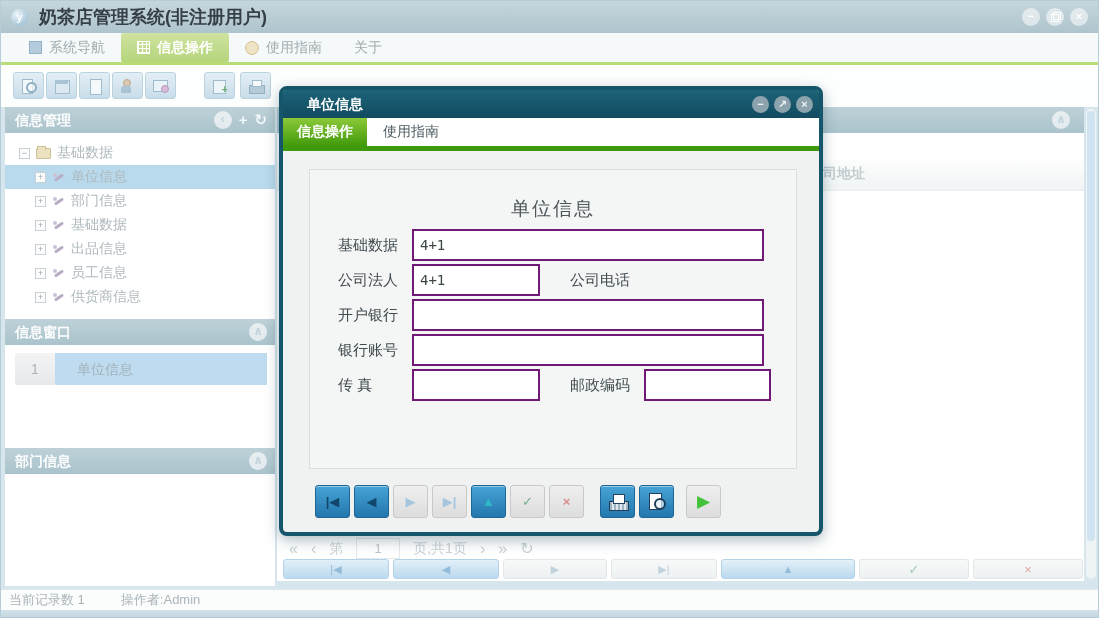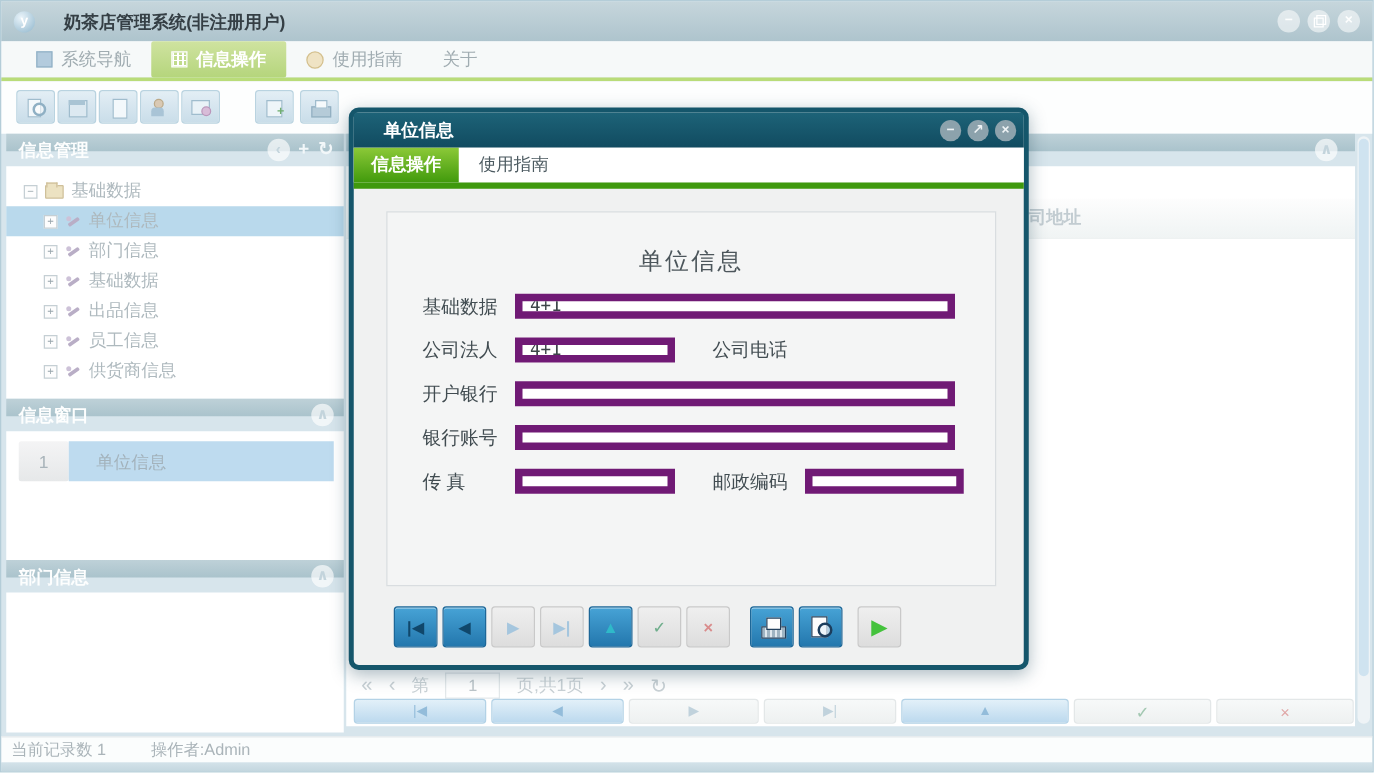--- a/index.html
+++ b/index.html
@@ -6,21 +6,21 @@
   html,body { width:1099px; height:618px; }
   body { font-family:"Liberation Sans","DejaVu Sans",sans-serif; background:#dde9ee; overflow:hidden; }
   #app { position:relative; width:1099px; height:618px; background:#d7e5ec; border:1px solid #b4cdd8; overflow:hidden; }
 
   
   .titlebar { position:absolute; left:0; top:0; width:100%; height:32px;
     background:linear-gradient(#c6d6dc,#aec4cd); }
   .logo { position:absolute; left:10px; top:8px; width:17px; height:17px; border-radius:50%;
     background:radial-gradient(circle at 35% 30%,#eaf4fa,#8fb6cc); color:#fff; font-size:11px; font-weight:bold;
     text-align:center; line-height:16px; }
-  .win-title { position:absolute; left:50px; top:0; line-height:32px; font-size:14px; font-weight:bold; color:#353f45; }
+  .win-title { position:absolute; left:38px; top:0; line-height:32px; font-size:18px; font-weight:bold; color:#353f45; }
   .tb-controls { position:absolute; right:10px; top:7px; display:flex; gap:6px; }
   .circle-btn { width:18px; height:18px; border-radius:50%; background:rgba(255,255,255,.55);
     color:#fdfefe; font-size:11px; font-weight:bold; text-align:center; line-height:17px; cursor:default; }
   .restore-glyph { position:relative; width:18px; height:18px; border-radius:50%; background:rgba(255,255,255,.55); }
   .restore-glyph::before { content:""; position:absolute; left:5px; top:6px; width:6px; height:6px; border:1px solid #fff; }
   .restore-glyph::after  { content:""; position:absolute; left:7px; top:4px; width:6px; height:6px; border:1px solid #fff; }
 
   
   .tabstrip { position:absolute; left:0; top:32px; width:100%; height:29px; background:#f6f9f9; display:flex; align-items:stretch; padding-left:12px; }
   .mtab { display:flex; align-items:center; gap:7px; padding:0 16px; font-size:14px; color:#a0acb1; }
@@ -45,21 +45,21 @@
   .i-user::before { content:""; position:absolute; left:3px; top:0; width:6px; height:6px; border-radius:50%; background:#d9c9b4; border:1px solid #bca988; }
   .i-user::after { content:""; position:absolute; left:1px; top:7px; width:10px; height:7px; border-radius:3px 3px 0 0; background:#a9c4d6; }
   .i-window::before { content:""; position:absolute; left:0; top:1px; width:13px; height:10px; background:#e9f2f7; border:1px solid #9fbccd; }
   .i-window::after { content:""; position:absolute; right:0; bottom:0; width:6px; height:6px; border-radius:50%; background:#d8bcd8; border:1px solid #bb97bb; }
   .i-export::before { content:""; position:absolute; left:1px; top:1px; width:11px; height:12px; background:#eef5f9; border:1px solid #9fbccd; }
   .i-export::after { content:"+"; position:absolute; right:0; bottom:-2px; color:#6fae6f; font-size:10px; font-weight:bold; }
   .i-printer::before { content:""; position:absolute; left:1px; top:6px; width:14px; height:7px; background:#b5cbd8; border:1px solid #93b0c2; }
   .i-printer::after { content:""; position:absolute; left:4px; top:1px; width:8px; height:5px; background:#f6fafc; border:1px solid #9fbccd; }
 
   
-  .phead { position:absolute; height:14px; background:linear-gradient(#bed1d8,#aac3cc);
+  .phead { position:absolute; height:26px; background:linear-gradient(#bed1d8,#aac3cc);
     color:#fdfefe; font-size:14px; font-weight:bold; line-height:26px; padding-left:10px; }
   .phead .ico-right { position:absolute; top:4px; display:flex; gap:7px; }
   .mini-circle { width:18px; height:18px; border-radius:50%; background:rgba(255,255,255,.65);
     color:#c3d4dc; text-align:center; line-height:16px; font-size:12px; font-weight:bold; }
   .flat-glyph { color:#f2f7f9; font-size:15px; font-weight:bold; line-height:18px; }
 
   
   .side-white { position:absolute; left:4px; width:270px; background:#fff; }
   .tree-row { position:relative; height:24px; display:flex; align-items:center; font-size:14px; color:#aeb9be; }
   .tree-row.selected { background:#b9d9ec; }
@@ -116,21 +116,21 @@
   .dlg-tabs { display:flex; height:28px; background:#fff; }
   .dtab { display:flex; align-items:center; justify-content:center; font-size:14px; }
   .dtab.active { width:84px; background:linear-gradient(#8cc938,#419a0c); color:#fff; font-weight:bold; }
   .dtab.plain { width:88px; color:#4c5a60; }
   .dlg-greenbar { height:5px; background:#3f990d; }
   .dlg-body { position:relative; height:381px; }
   .groupbox { position:absolute; left:26px; top:18px; width:488px; height:300px; background:#f4f5f5; border:1px solid #d9dde0; }
   .form-title { margin-top:26px; text-align:center; font-size:19px; color:#4c565b; letter-spacing:2px; }
   .frow { display:flex; align-items:center; margin:11px 0 0 28px; height:24px; }
   .flabel { width:66px; font-size:15px; color:#414c51; flex:none; }
-  .finput { height:20px; border:6px solid #701a75; background:#fff; padding:0 6px;
+  .finput { height:32px; border:2px solid #701a75; background:#fff; padding:0 6px;
     font-family:"DejaVu Sans Mono",monospace; font-size:14px; color:#3d4649; margin-left:8px; }
   .w-long { width:352px; } .w-short { width:128px; } .w-short2 { width:127px; }
   .flabel2 { width:66px; font-size:15px; color:#414c51; flex:none; margin-left:30px; }
 
   .dlg-nav { position:absolute; left:32px; bottom:14px; display:flex; gap:4px; align-items:center; }
   .nb { width:35px; height:33px; border-radius:3px; display:flex; align-items:center; justify-content:center; font-size:13px; font-weight:bold; }
   .nb.blue { background:linear-gradient(#47a3d6,#2377ad); border:1px solid #1d6798; color:#10476b; box-shadow:inset 0 1px 0 rgba(255,255,255,.45); }
   .nb.gray { background:linear-gradient(#efefef,#dddddd); border:1px solid #c9c9c9; color:#a5c6de; }
   .nb.gap { margin-left:12px; }
   .nb .teal { color:#2fb9c9; } .nb .green { color:#6fae8c; } .nb .red { color:#d98c8c; } .nb .run { color:#44c23c; font-size:17px; }

